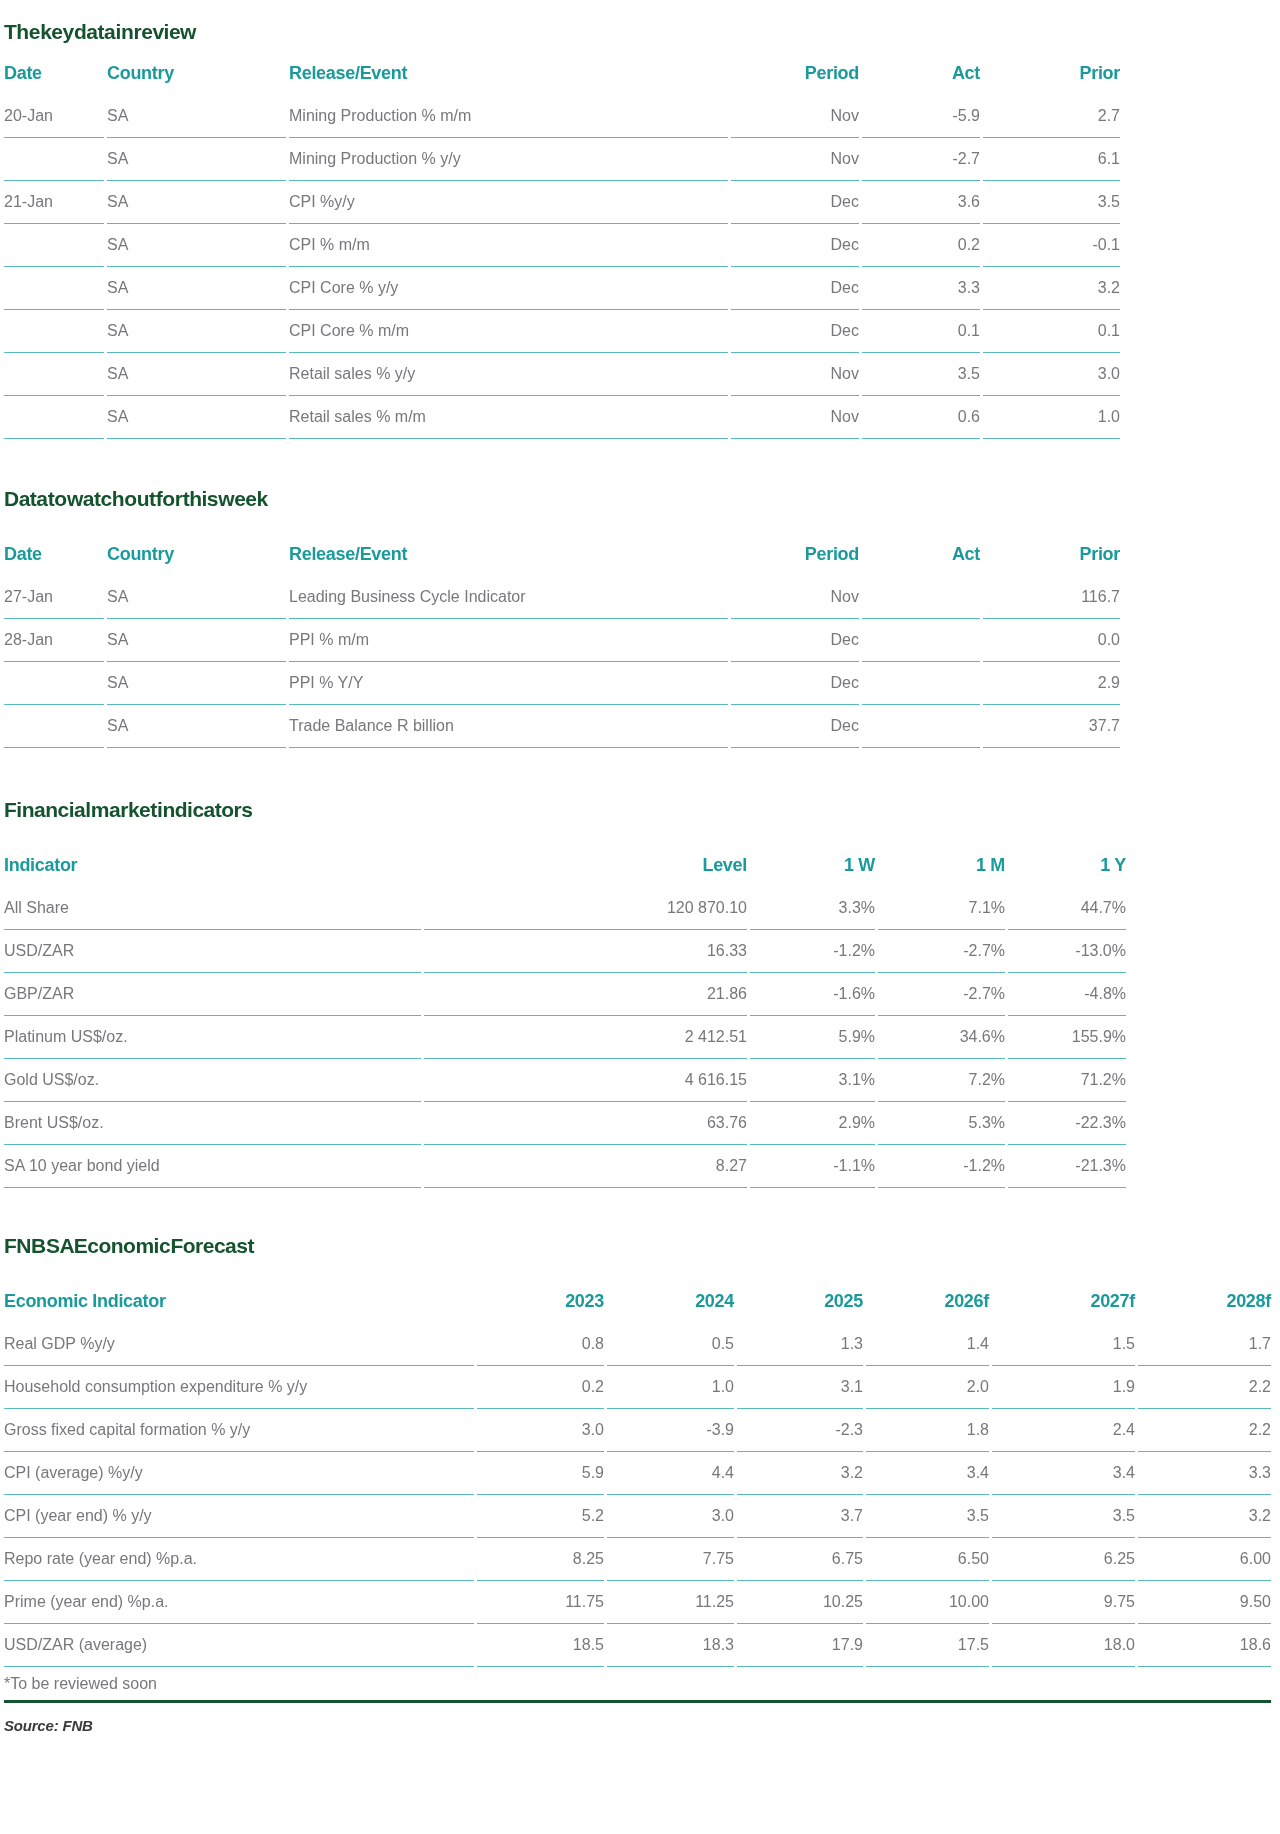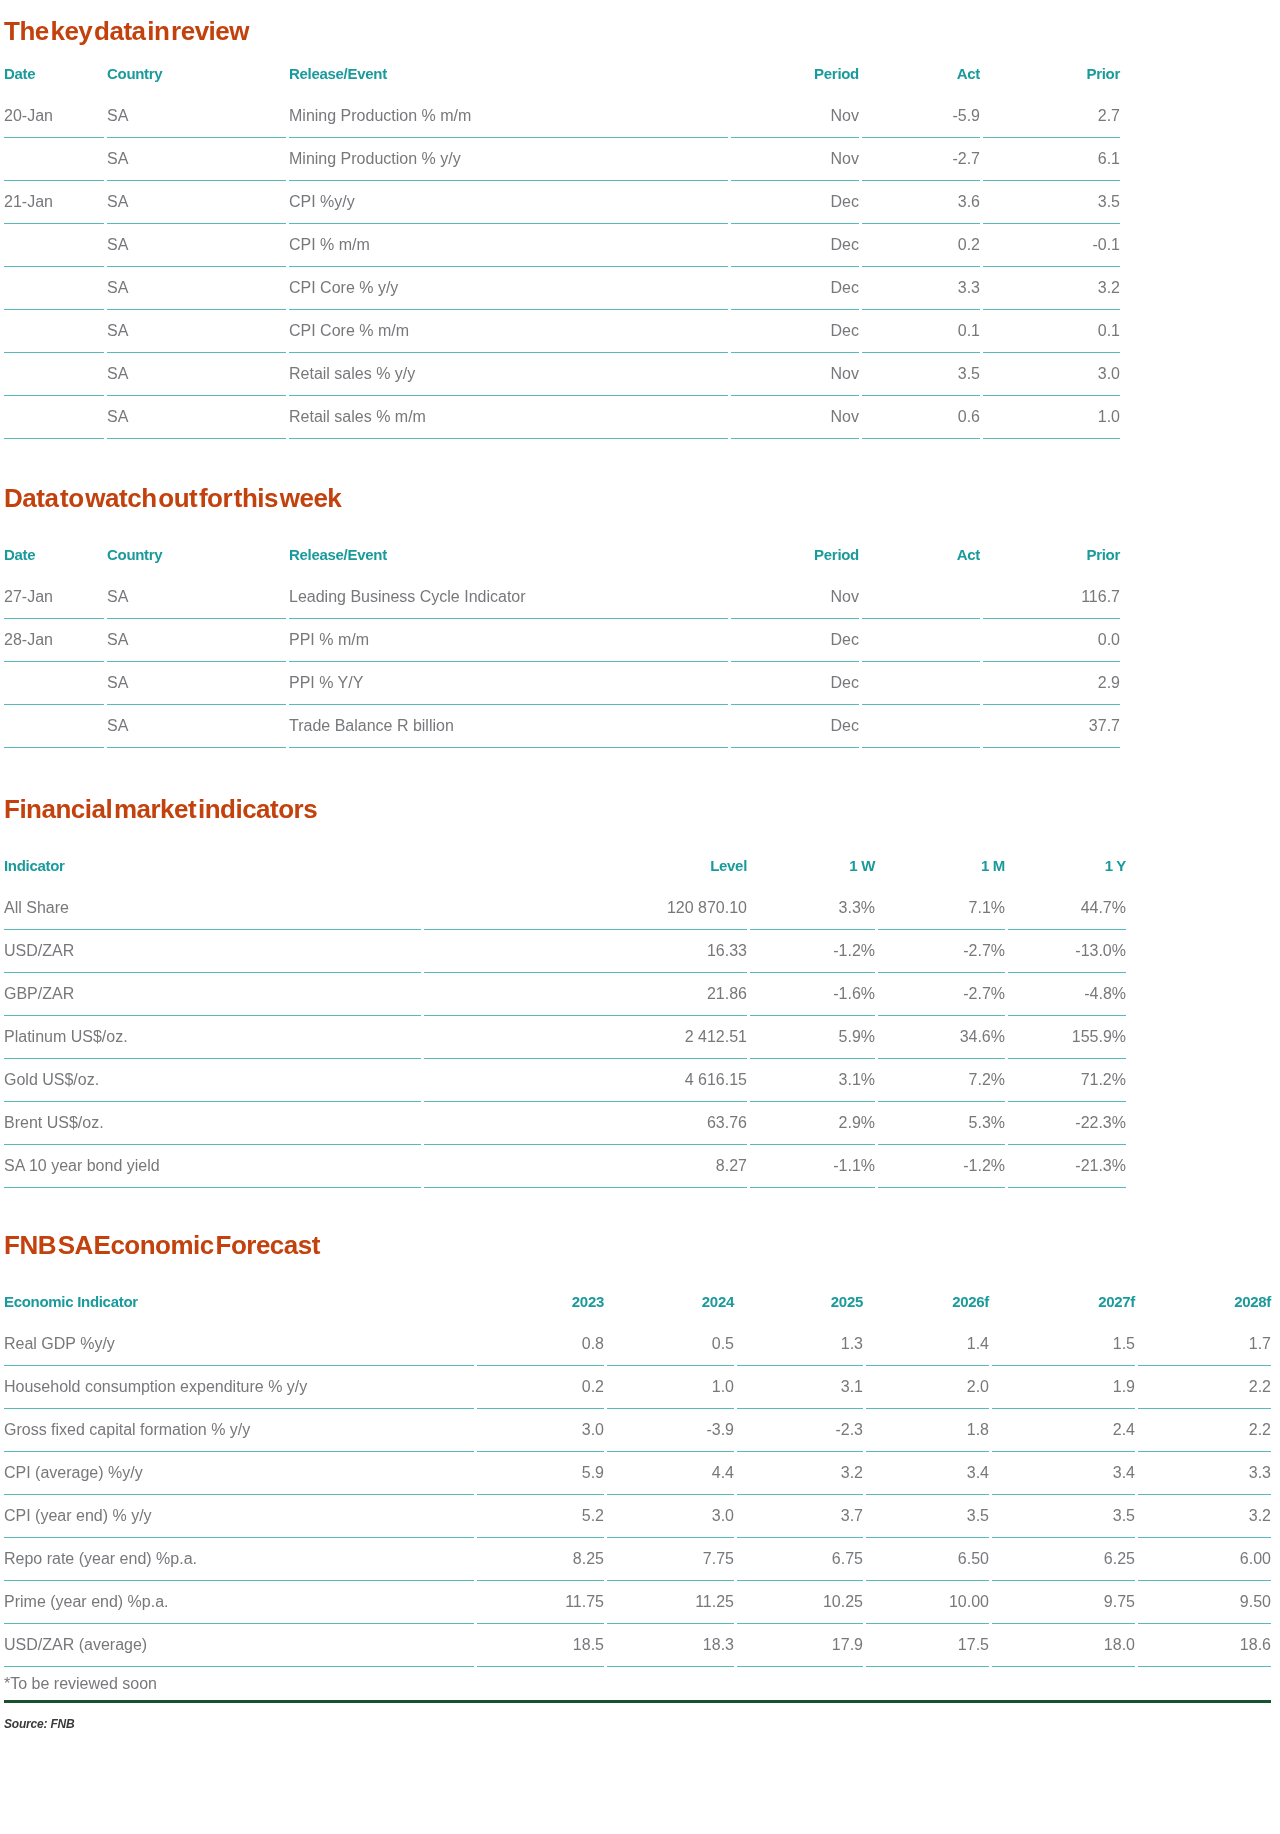--- a/index.html
+++ b/index.html
@@ -11,42 +11,42 @@
     width: 1280px;
     height: 1834px;
     font-family: "Liberation Sans", sans-serif;
     color: #77787b;
     box-sizing: border-box;
     padding: 20px 0 0 1px;
     overflow: hidden;
   }
   .section-title {
     font-weight: 700;
-    font-size: 26px;
+    font-size: 21px;
     line-height: 23px;
-    color: #c2410c;
+    color: #14532d;
     letter-spacing: -0.5px;
     word-spacing: -5px;
     margin: 0 0 0 3px;
   }
   .t1-title { margin-top: 0; }
   .t2-title { margin-top: 48px; }
   .t3-title { margin-top: 50px; }
   .t4-title { margin-top: 46px; }
   table {
     border-collapse: separate;
     border-spacing: 3px 0;
     table-layout: fixed;
     margin-top: 8px;
   }
   .spaced-table { margin-top: 22px; }
   th {
     color: #1a9a9b;
     font-weight: 700;
-    font-size: 15px;
+    font-size: 18px;
     letter-spacing: -0.3px;
     height: 44px;
     vertical-align: middle;
     padding: 0;
     white-space: nowrap;
   }
   td {
     color: #77787b;
     font-size: 16px;
     height: 42px;
@@ -58,21 +58,21 @@
   }
   .al { text-align: left; }
   .ar { text-align: right; }
   td.footnote-cell {
     border-bottom: 3px solid #14532d;
     height: 33px;
     text-align: left;
   }
   .source-note {
     margin: 14px 0 0 3px;
-    font-size: 12px;
+    font-size: 15px;
     font-style: italic;
     font-weight: 700;
     color: #3a3a3a;
     letter-spacing: -0.2px;
   }
 </style>
 </head>
 <body>
 
 <h2 class="section-title t1-title">The key data in review</h2>

